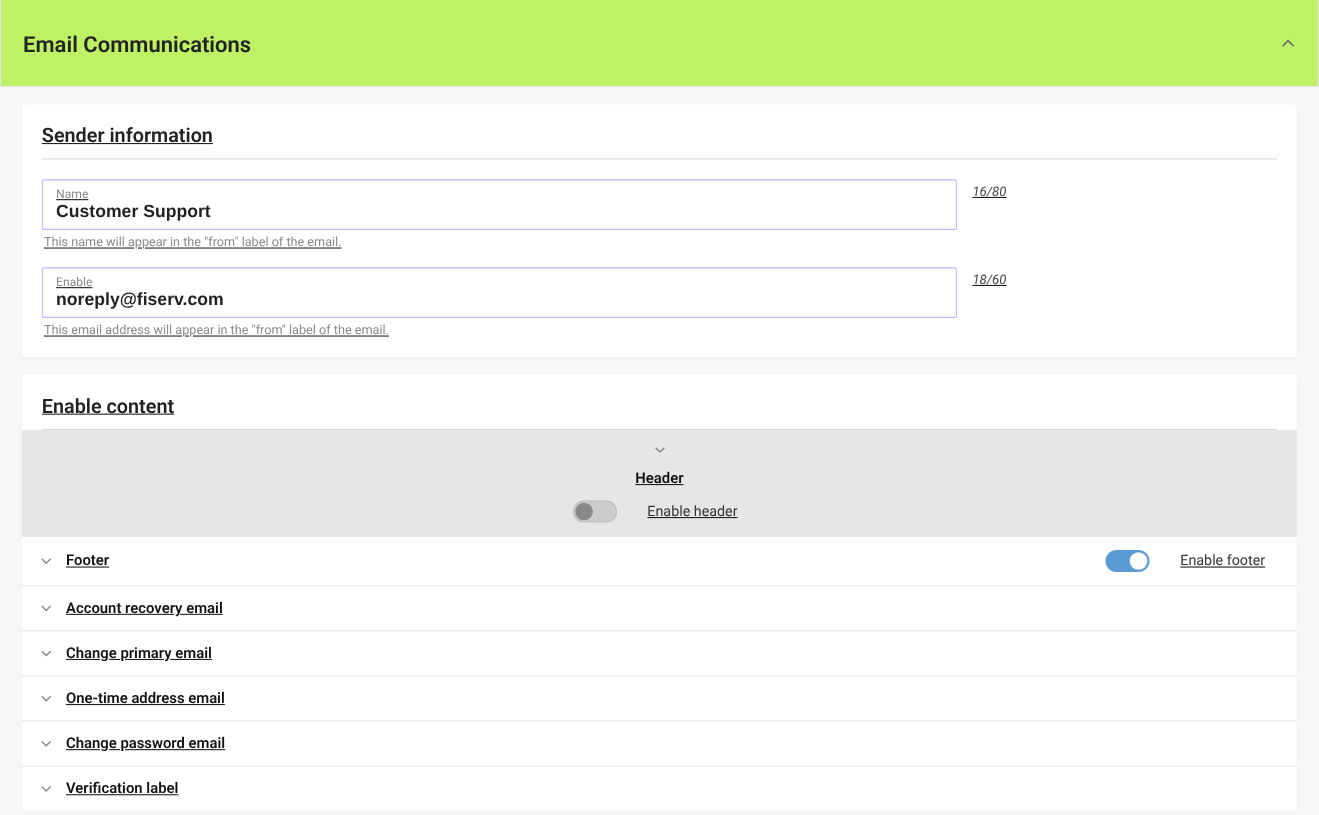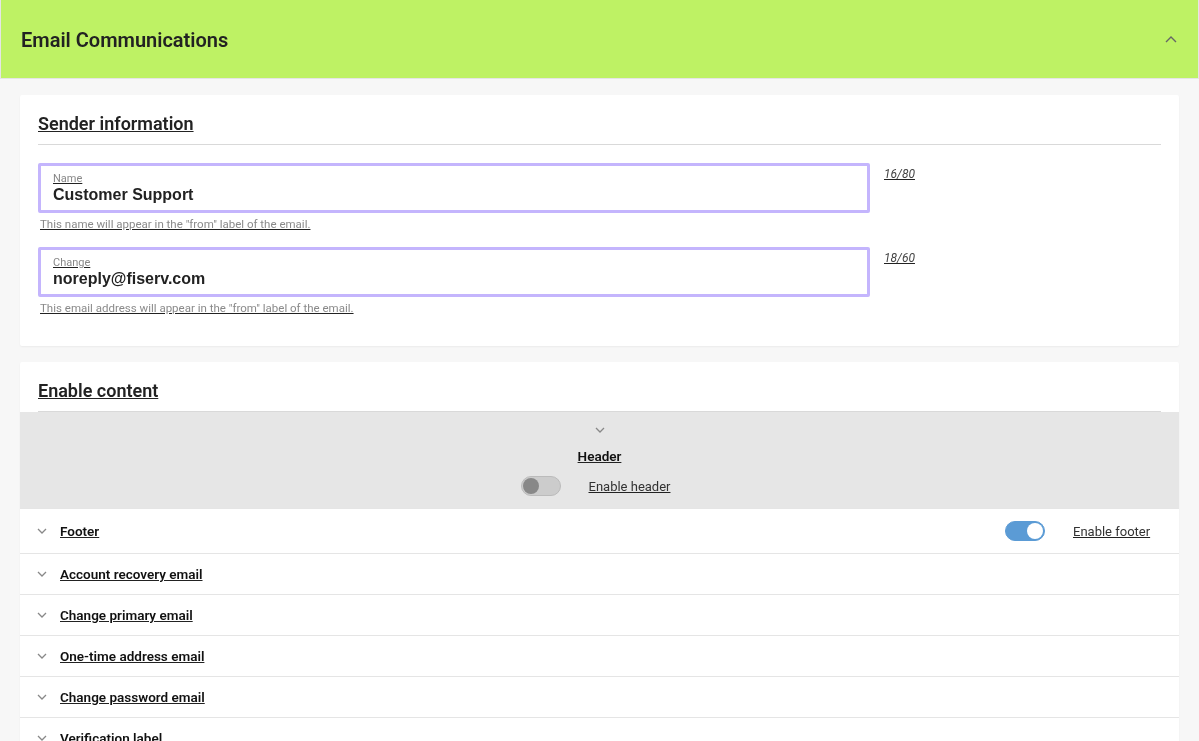--- a/index.html
+++ b/index.html
@@ -57,21 +57,21 @@
   }
 
   .field-row {
     display: flex;
     align-items: flex-start;
     gap: 14px;
     margin-bottom: 4px;
   }
   .field-box {
     flex: 1;
-    border: 3px solid #c4b5fd;
+    border: 1px solid #c4b5fd;
     border-radius: 2px;
     padding: 6px 12px 6px 12px;
     max-width: 832px;
     background: #fff;
   }
   .field-label {
     font-size: 11px;
     color: #888;
     line-height: 1.2;
   }
@@ -183,26 +183,26 @@
       <div class="field-box">
         <div class="field-label">Name</div>
         <input class="field-input" type="text" value="Customer Support" style="">
       </div>
       <div class="char-count">16/80</div>
     </div>
     <div class="help-text">This name will appear in the "from" label of the email.</div>
 
     <div class="field-row">
       <div class="field-box">
-        <div class="field-label">Change</div>
+        <div class="field-label">Enable</div>
         <input class="field-input" type="text" value="noreply@fiserv.com" style="">
       </div>
       <div class="char-count">18/60</div>
     </div>
-    <div class="help-text" style="margin-bottom:17px">This email address will appear in the "from" label of the email.</div>
+    <div class="help-text" style="margin-bottom:4px">This email address will appear in the "from" label of the email.</div>
   </div>
 </div>
 
 <div class="card content-card">
   <div class="card-inner">
     <h2>Enable content</h2>
   </div>
   <hr class="section-rule thin" style="margin-left:18px;margin-right:18px">
   <div class="content-list" id="content-list">
       <div class="content-row active">

